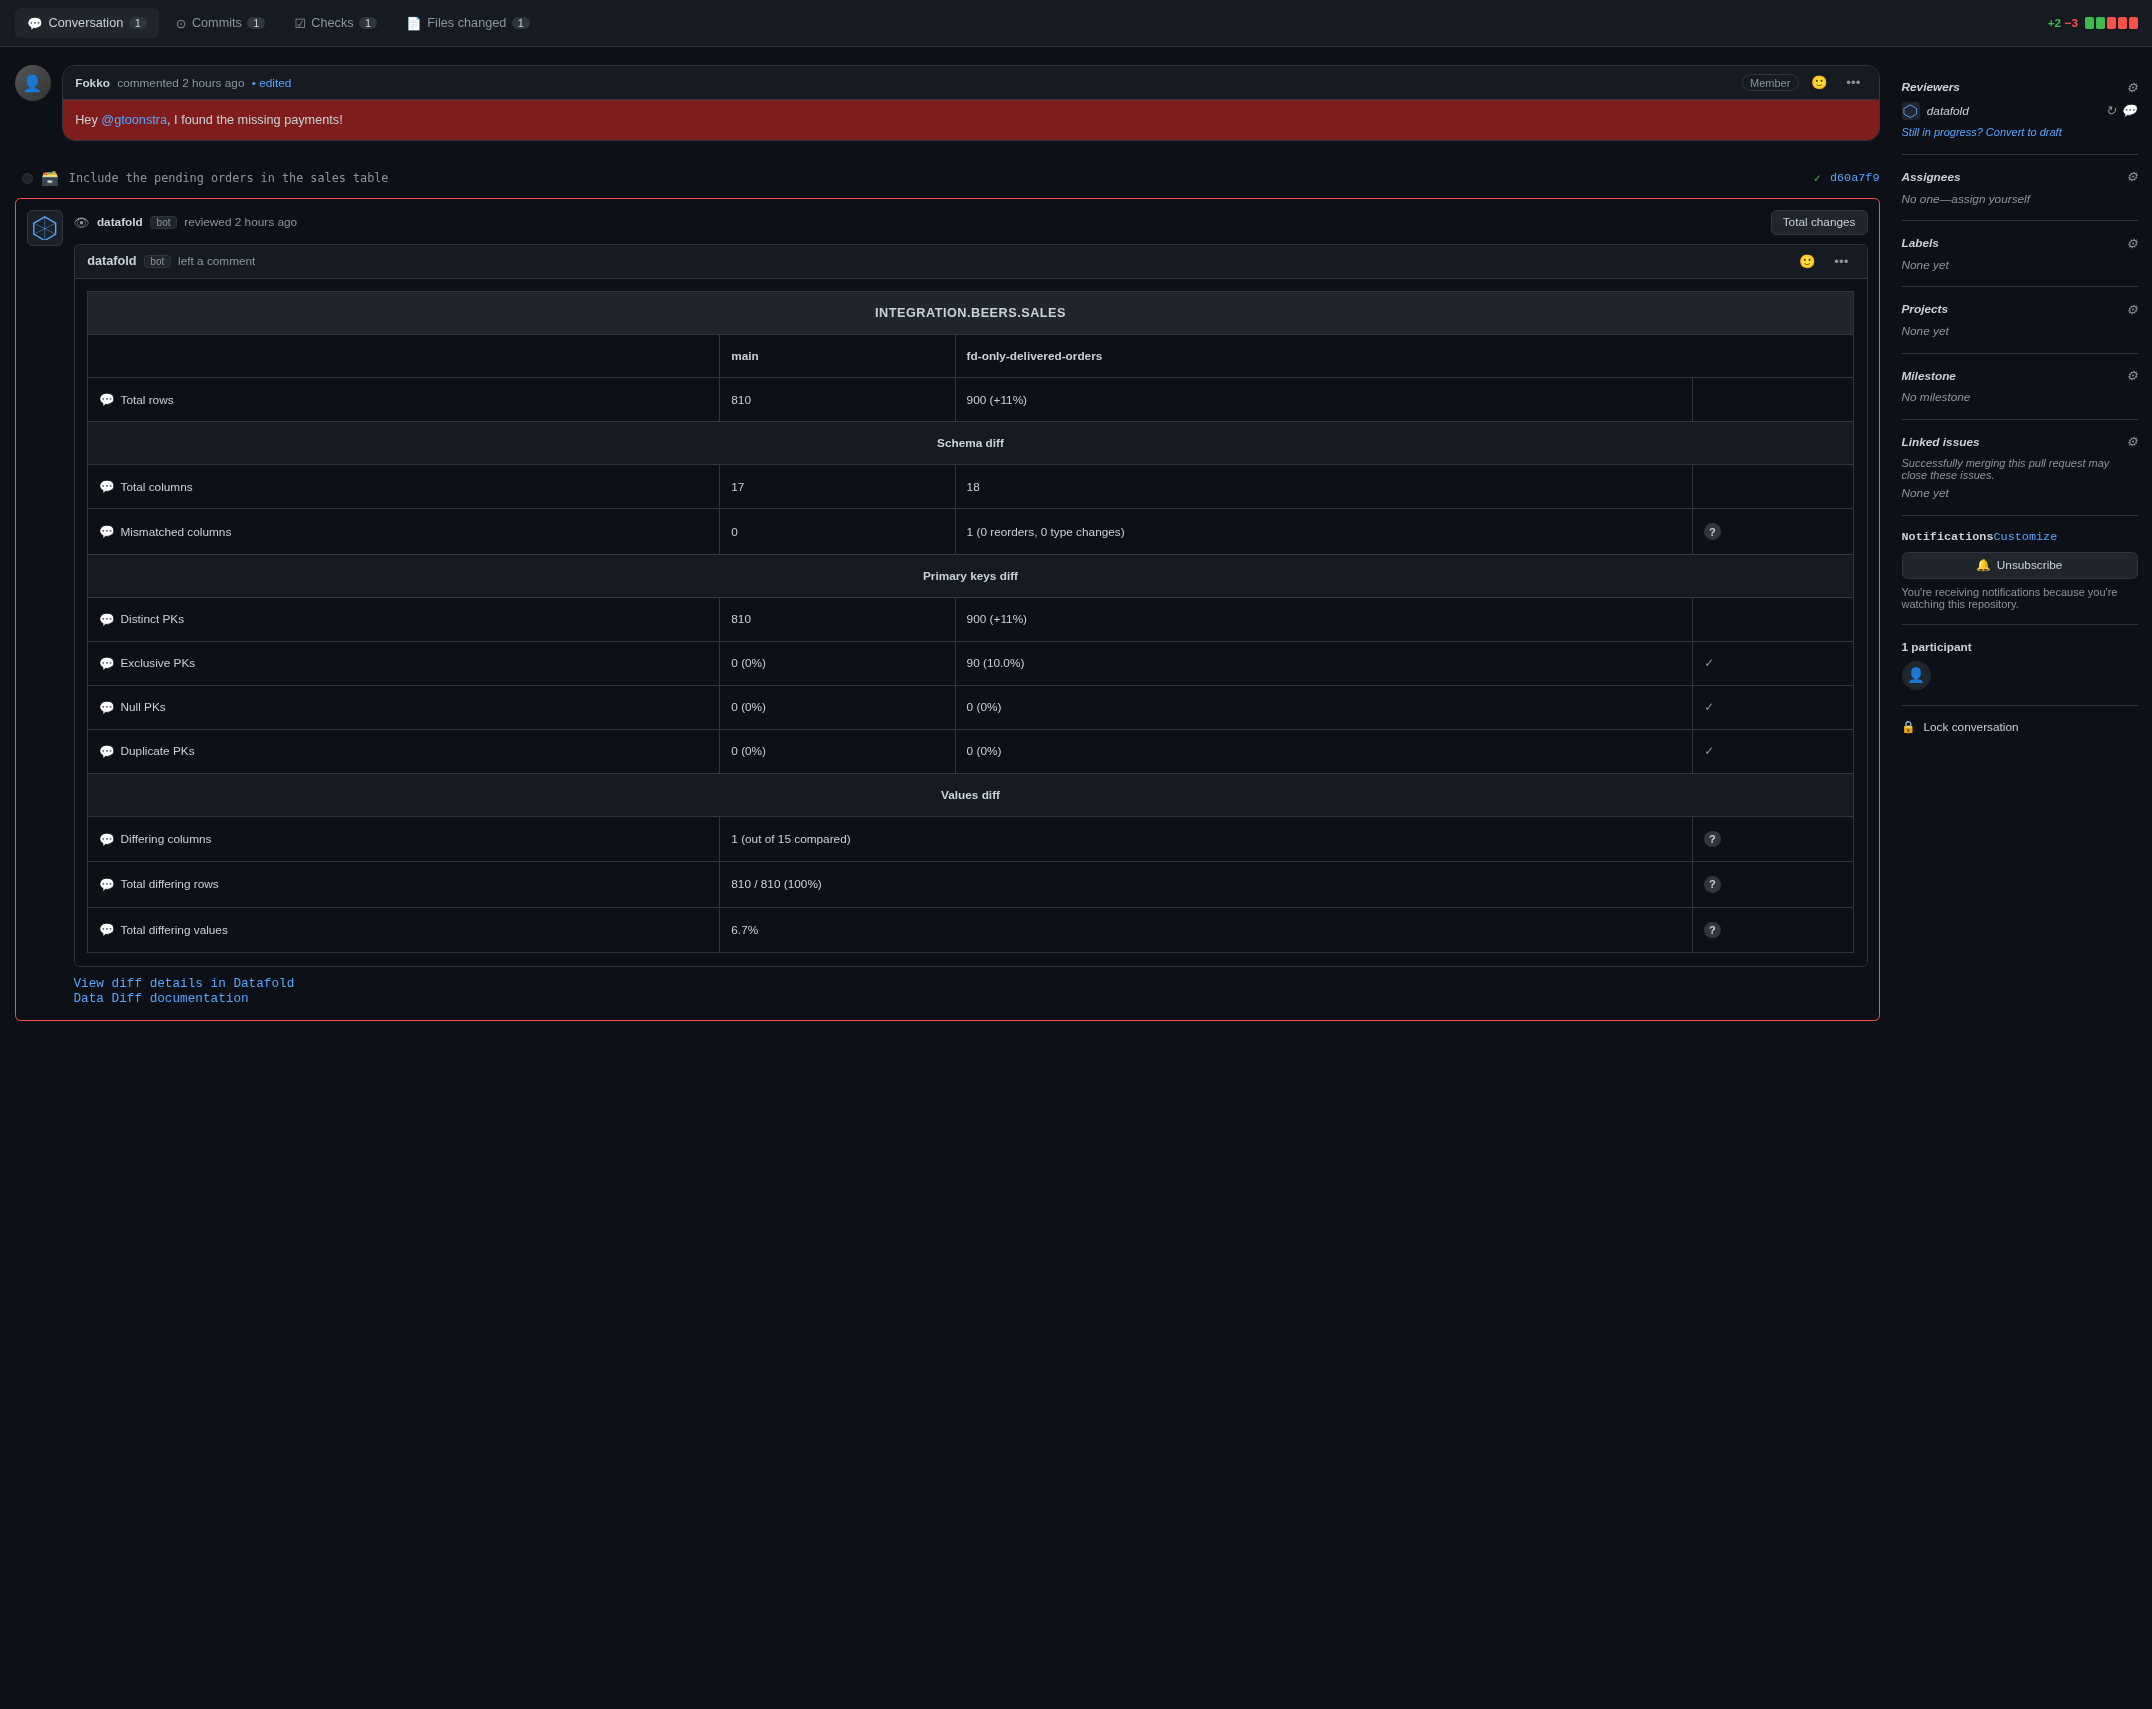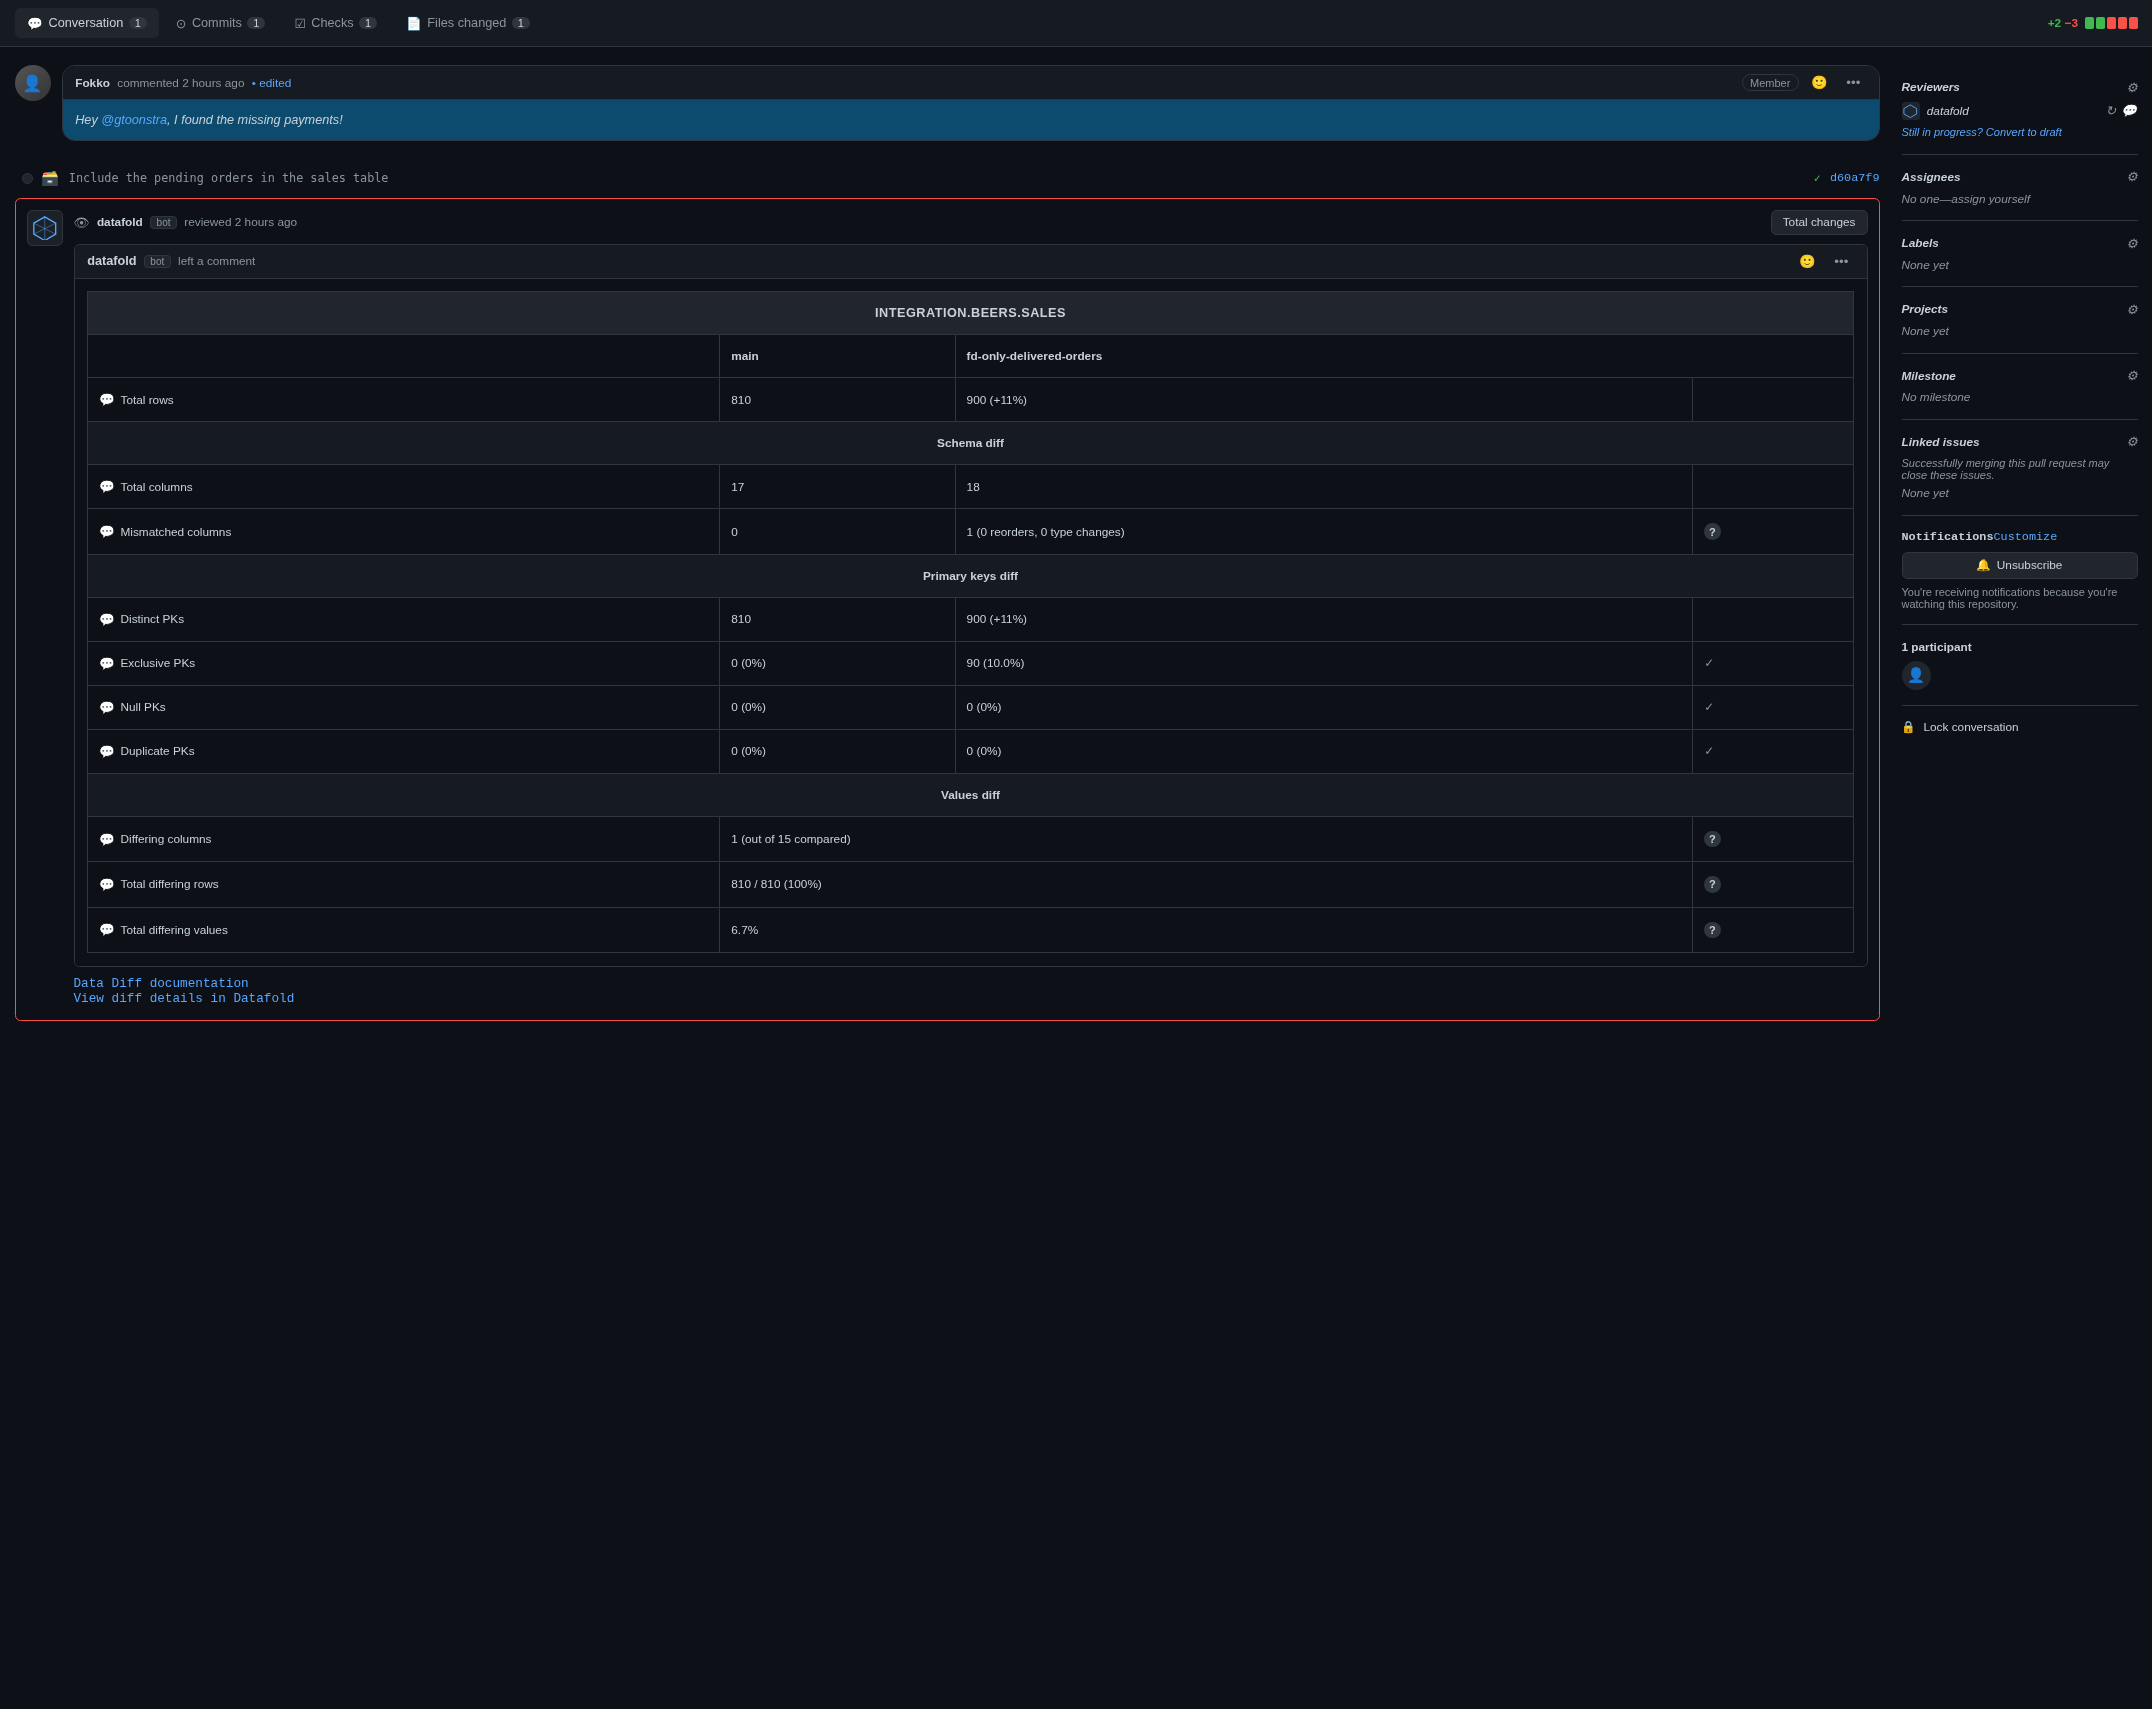--- a/index.html
+++ b/index.html
@@ -151,22 +151,21 @@
     .icon-btn {
       background: none;
       border: none;
       color: #8b949e;
       cursor: pointer;
       padding: 1.8px 5.5px;
       border-radius: 3.6px;
     }
     .comment-body {
       padding: 12.7px;
-      background: #0c4a6e;
-      font-style: italic;
+      background: #7f1d1d;
     }
     .mention { color: #58a6ff; }
 
     
     .commit-line {
       display: flex;
       align-items: center;
       gap: 9px;
       padding: 11px 0;
       margin-left: 7.3px;
@@ -640,24 +639,24 @@
                   <td colspan="2">6.7%</td>
                   <td><span class="question-mark">?</span></td>
                 </tr>
               </tbody>
             </table>
           </div>
         </div>
 
         <div style="padding:9px 0 3.6px 0;">
           <div>
-            <a class="link" href="#">Data Diff documentation</a>
+            <a class="link" href="#">View diff details in Datafold</a>
           </div>
           <div>
-            <a class="link" href="#">View diff details in Datafold</a>
+            <a class="link" href="#">Data Diff documentation</a>
           </div>
         </div>
 
       </div>
     </div>
 
   </div>
 
   <div class="right-sidebar">
 

